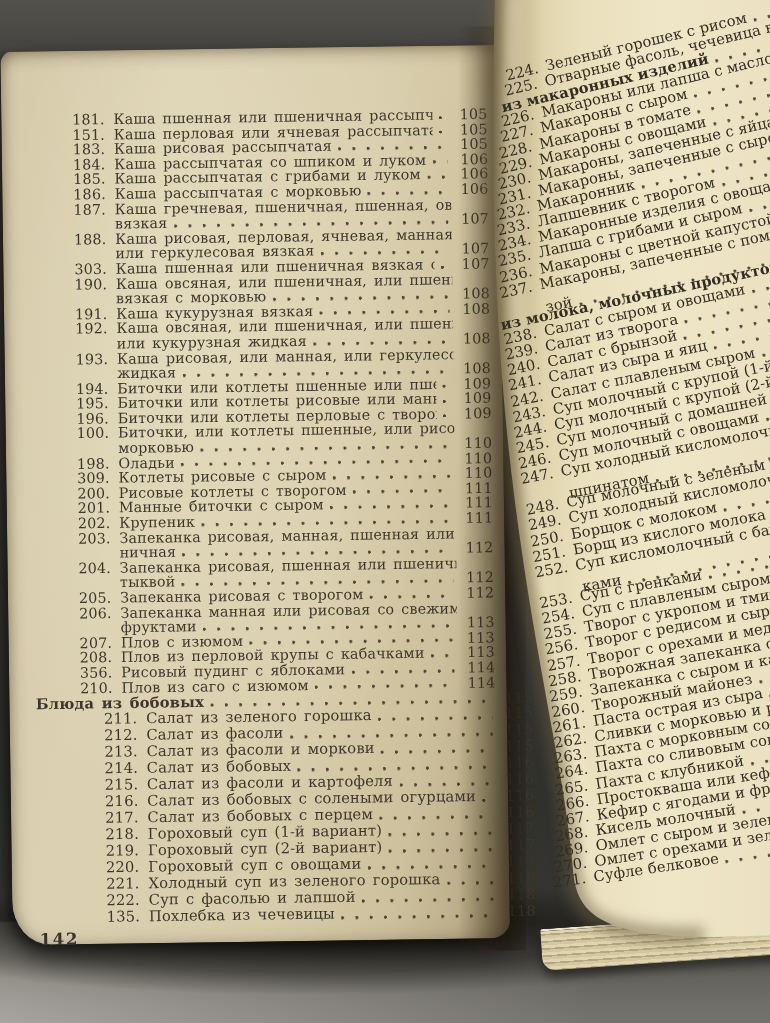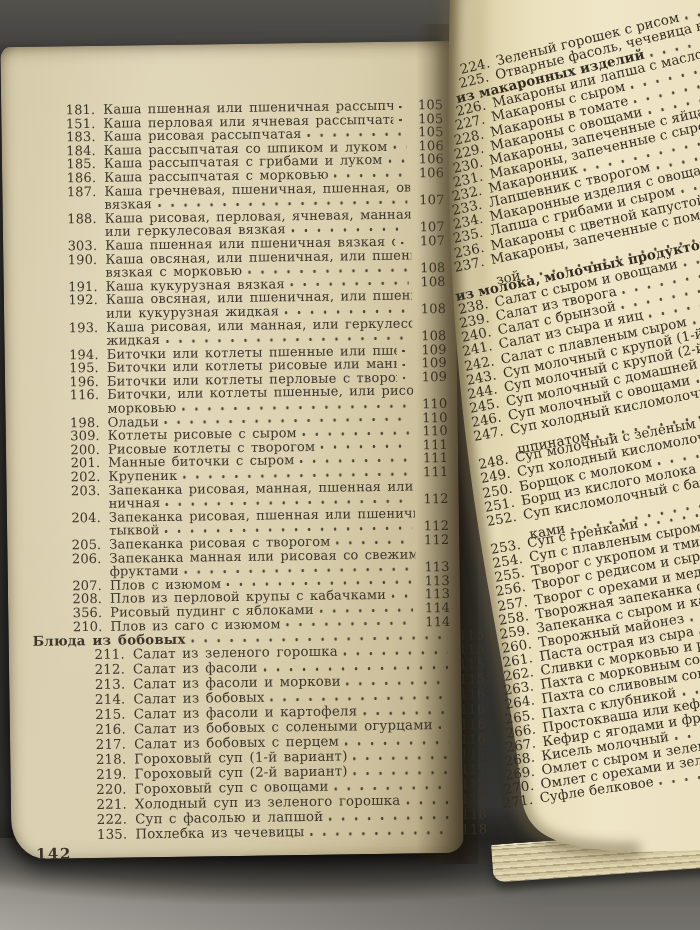--- a/index.html
+++ b/index.html
@@ -177,21 +177,21 @@
           <span class="lead"></span>
           <span class="pg">109</span>
         </div>
         <div class="row l">
           <span class="num">196.</span>
           <span class="title">Биточки или котлеты перловые с творогом</span>
           <span class="lead"></span>
           <span class="pg">109</span>
         </div>
         <div class="row l">
-          <span class="num">116.</span>
+          <span class="num">100.</span>
           <span class="title">Биточки, или котлеты пшенные, или рисовые с</span>
           <span class="pg"></span>
         </div>
         <div class="row l wrp">
           <span class="num"></span>
           <span class="title">морковью</span>
           <span class="lead"></span>
           <span class="pg">110</span>
         </div>
         <div class="row l">

